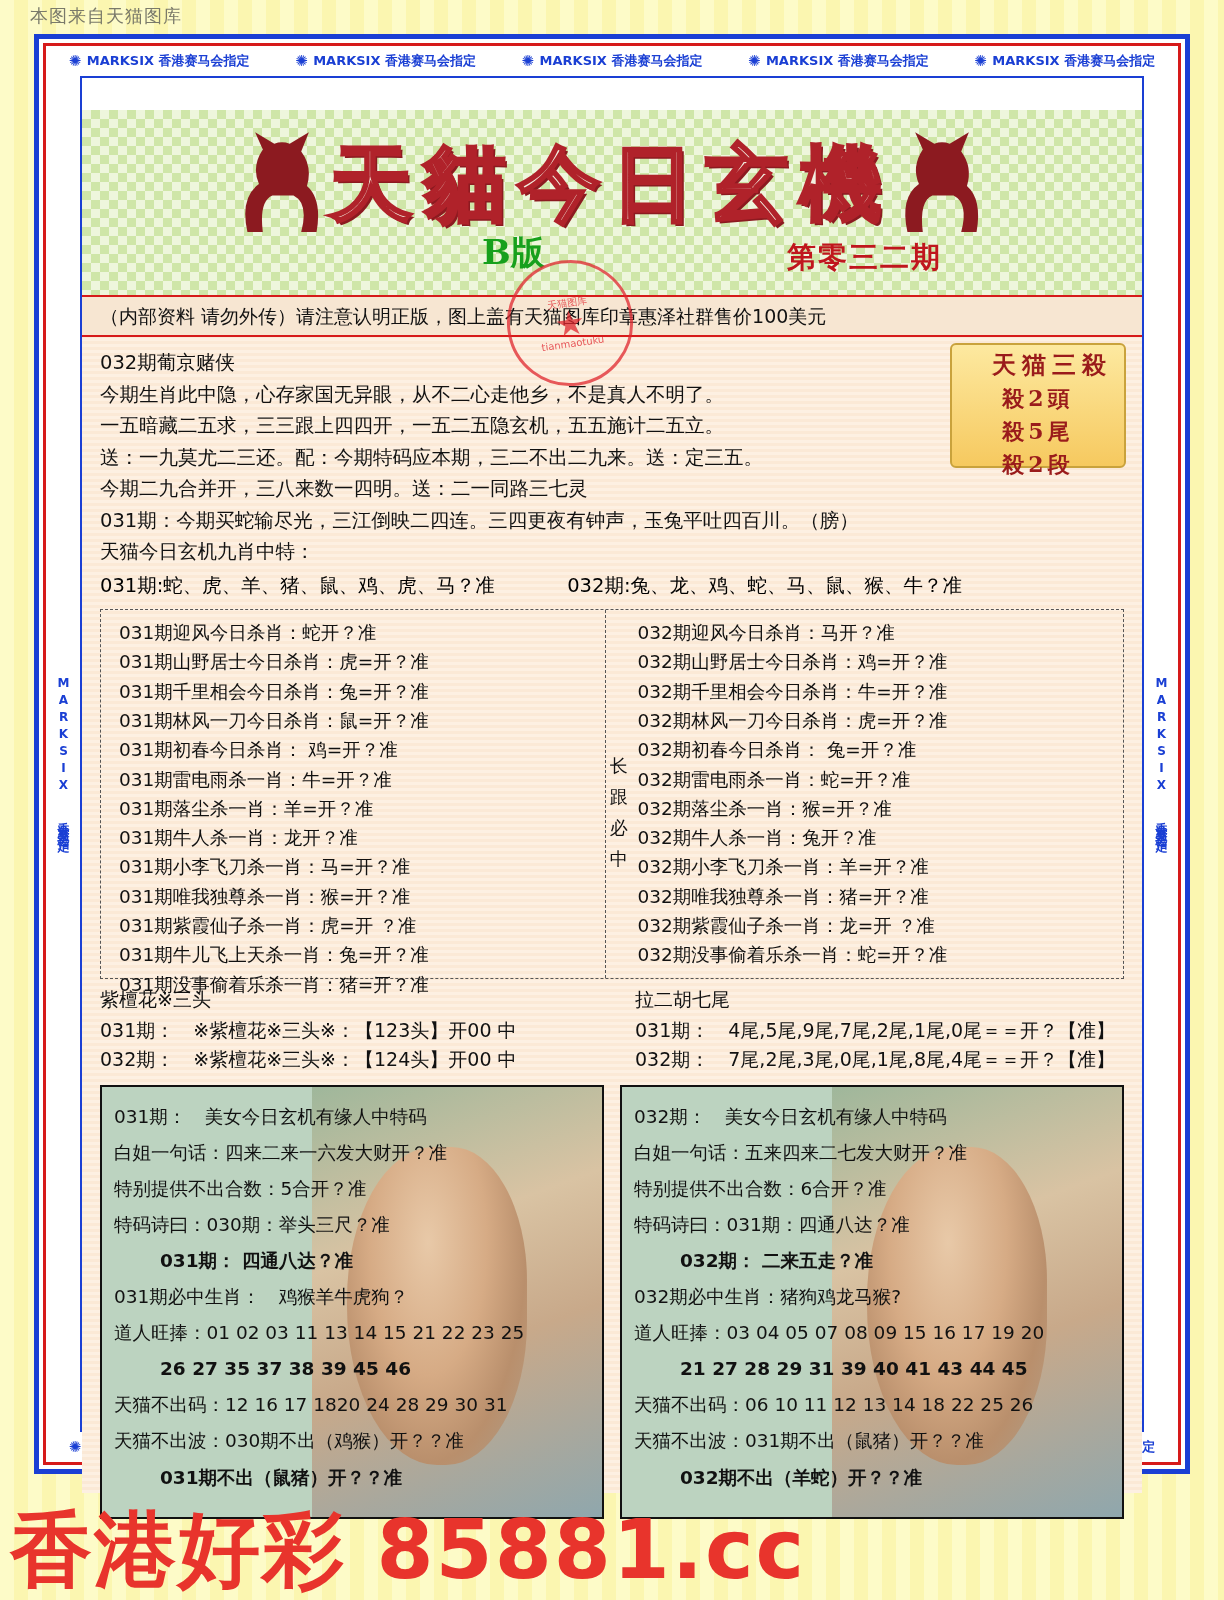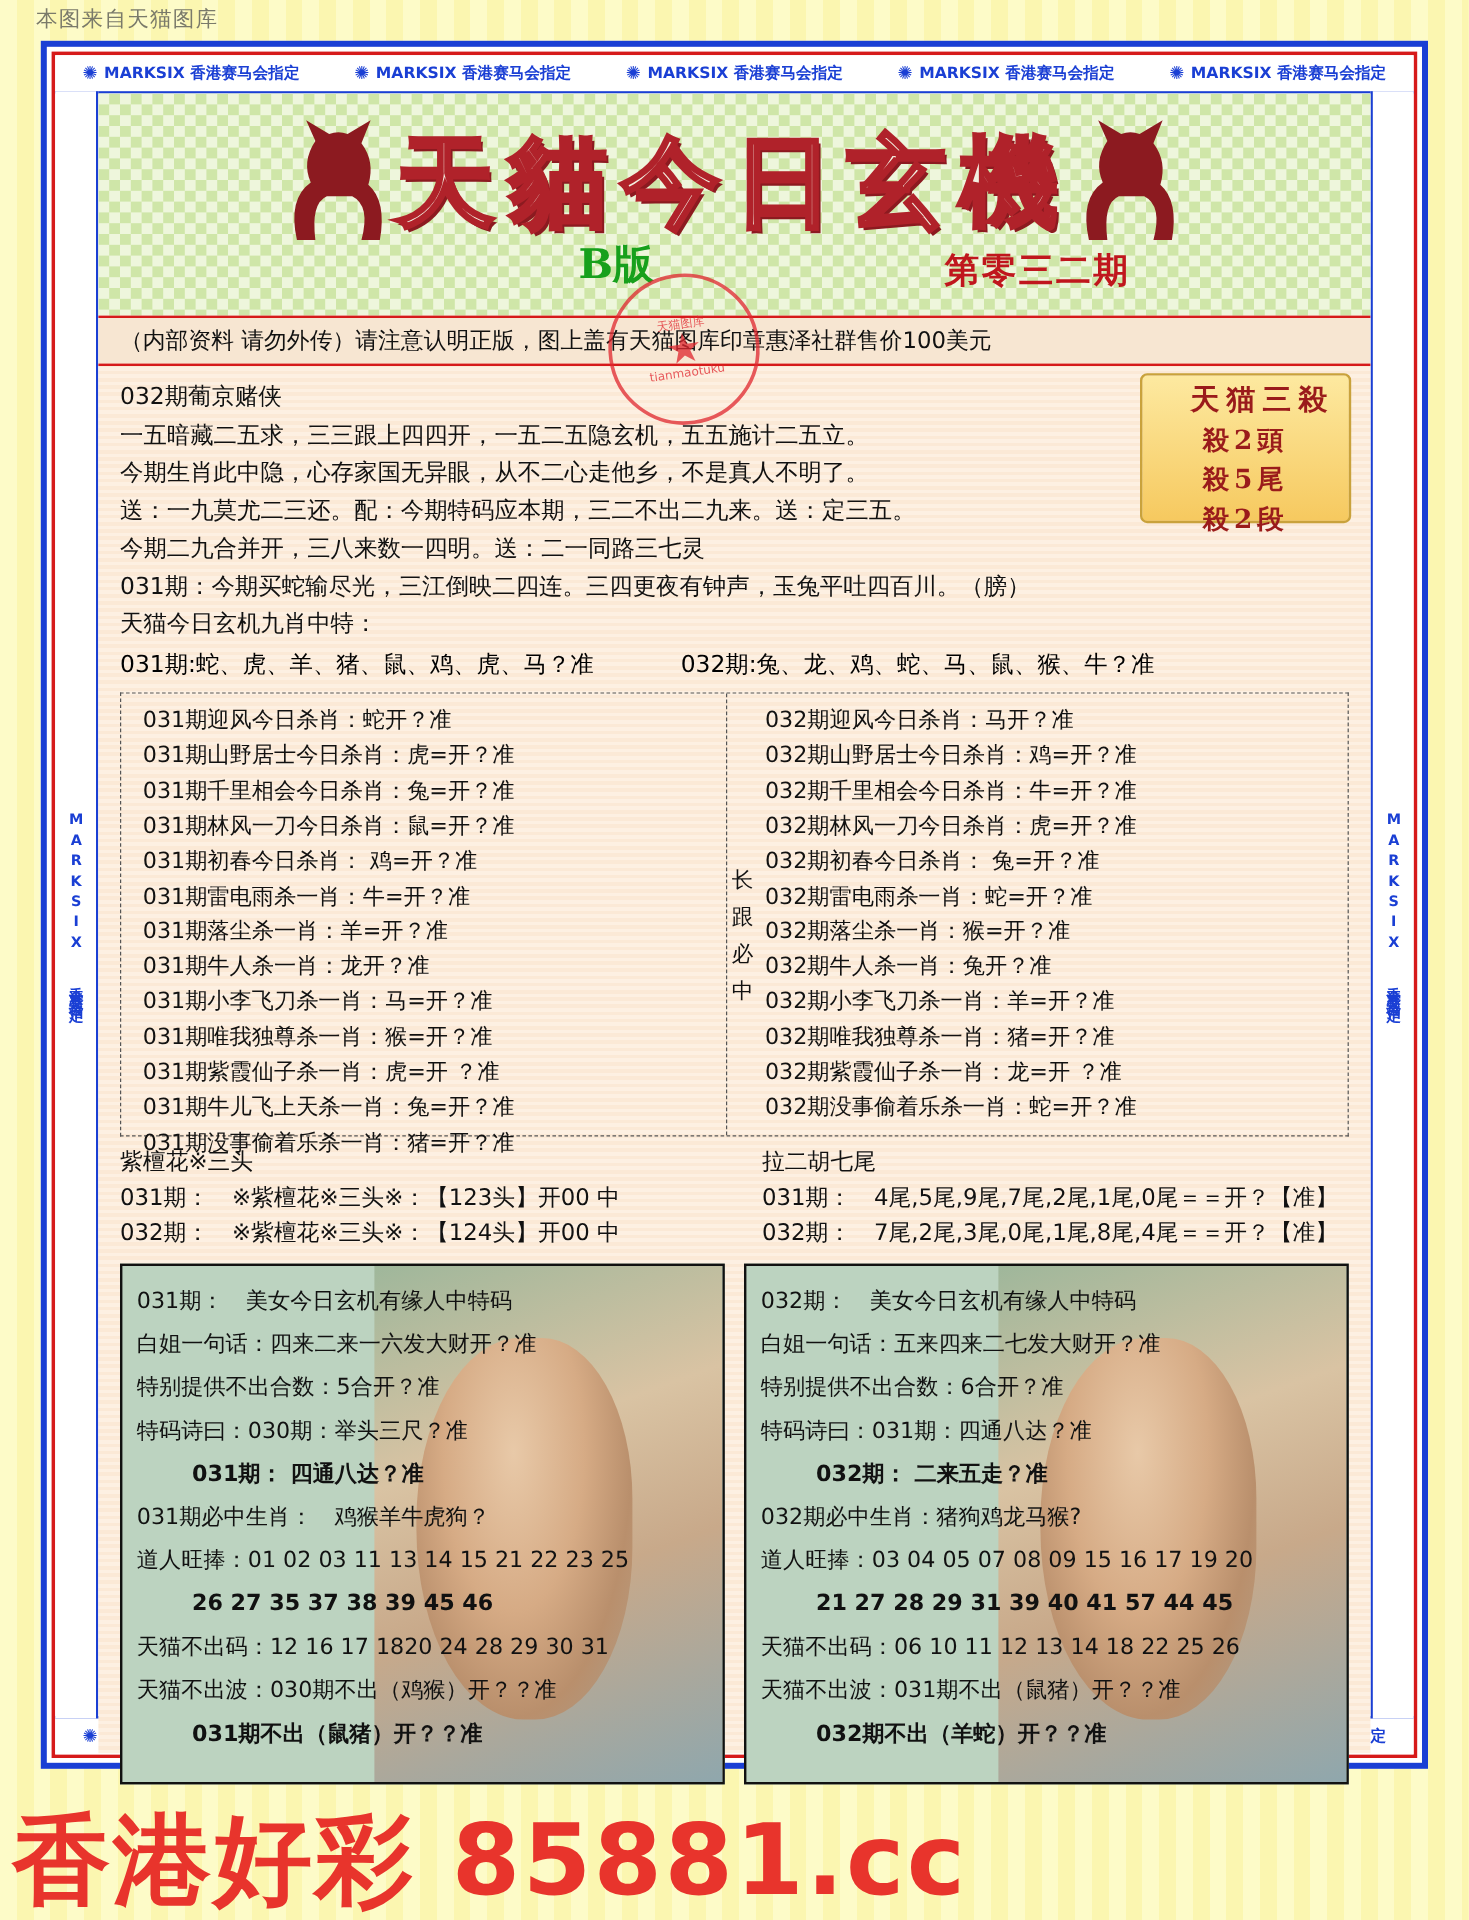--- a/index.html
+++ b/index.html
@@ -63,20 +63,21 @@
   .content{
     position:absolute;left:36px;right:36px;top:32px;bottom:32px;
     background:#fff;
   }
   
   .header{
     position:relative;height:185px;
     background:
       repeating-conic-gradient(#cfe6a8 0% 25%, #eef6dc 0% 50%) 0 0/18px 18px;
     border-bottom:2px solid #d61a1a;
+    margin-top:32px;
   }
   .title-row{
     position:absolute;left:0;right:0;top:10px;height:130px;
     display:flex;align-items:center;justify-content:center;
   }
   .maintitle{
     font-family:"DejaVu Serif","Liberation Serif",serif;
     font-size:82px;font-weight:bold;color:#f2efe0;
     -webkit-text-stroke:3px #b0222a;
     letter-spacing:12px;
@@ -279,22 +280,22 @@
 
           <div class="sankill">
             <div class="t">天猫三殺</div>
             <div class="r">殺2頭</div>
             <div class="r">殺5尾</div>
             <div class="r">殺2段</div>
           </div>
 
           <div class="poem">
             <div class="ln">032期葡京赌侠</div>
+            <div class="ln">今期生肖此中隐，心存家国无异眼，从不二心走他乡，不是真人不明了。</div>
             <div class="ln">一五暗藏二五求，三三跟上四四开，一五二五隐玄机，五五施计二五立。</div>
-            <div class="ln">今期生肖此中隐，心存家国无异眼，从不二心走他乡，不是真人不明了。</div>
             <div class="ln">送：一九莫尤二三还。配：今期特码应本期，三二不出二九来。送：定三五。</div>
             <div class="ln">今期二九合并开，三八来数一四明。送：二一同路三七灵</div>
             <div class="ln">031期：今期买蛇输尽光，三江倒映二四连。三四更夜有钟声，玉兔平吐四百川。（膀）</div>
             <div class="ln">天猫今日玄机九肖中特：</div>
           </div>
 
           <div class="nine">
             <span>031期:蛇、虎、羊、猪、鼠、鸡、虎、马？准</span>
             <span class="sp"></span>
             <span>032期:兔、龙、鸡、蛇、马、鼠、猴、牛？准</span>
@@ -373,21 +374,21 @@
             <div class="panel">
               <div class="pic"></div>
               <div class="txt">
                 <div class="l">032期：　美女今日玄机有缘人中特码</div>
                 <div class="l">白姐一句话：五来四来二七发大财开？准</div>
                 <div class="l">特别提供不出合数：6合开？准</div>
                 <div class="l">特码诗曰：031期：四通八达？准</div>
                 <div class="l ind">032期： 二来五走？准</div>
                 <div class="l">032期必中生肖：猪狗鸡龙马猴?</div>
                 <div class="l"><span>道人旺捧：</span><span>03  04  05  07  08  09  15  16  17  19  20</span></div>
-                <div class="l ind">21  27  28  29  31  39  40  41  57  44  45</div>
+                <div class="l ind">21  27  28  29  31  39  40  41  43  44  45</div>
                 <div class="l"><span>天猫不出码：</span><span>06  10  11  12  13  14  18  22  25  26</span></div>
                 <div class="l"><span>天猫不出波：</span><span>031期不出（鼠猪）开？？准</span></div>
                 <div class="l ind">032期不出（羊蛇）开？？准</div>
               </div>
             </div>
 
           </div>
 
         </div>
       </div>

